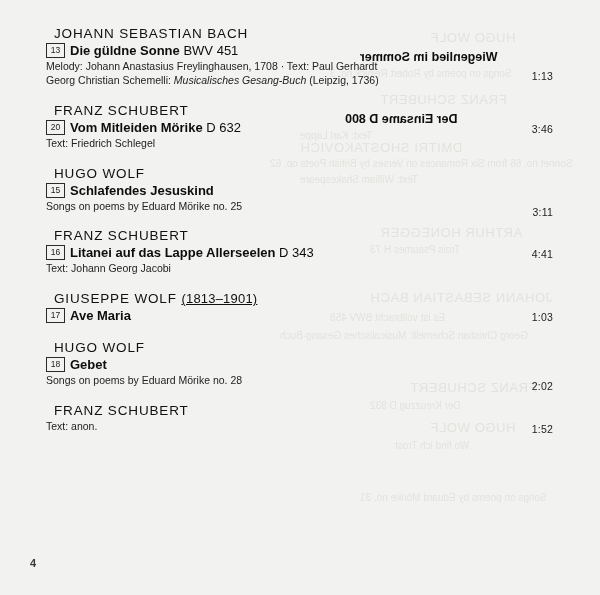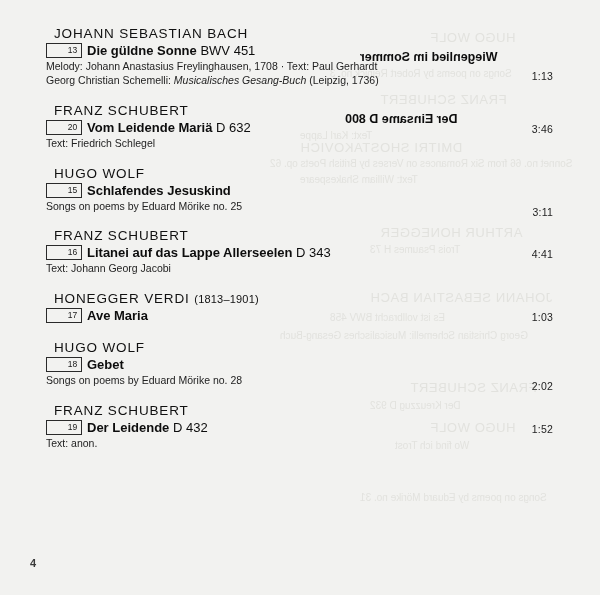--- a/index.html
+++ b/index.html
@@ -58,35 +58,36 @@
   }
   .composer {
     font-size: 13.5px;
     letter-spacing: 0.85px;
     color: #111;
     margin: 0 0 2px 8px;
     white-space: nowrap;
   }
   .composer .dates {
     letter-spacing: 0.2px;
-    font-size: 11px;
+    font-size: 13px;
+    text-decoration: underline;
   }
   .line {
     display: flex;
     align-items: baseline;
   }
   .tracknum {
     display: inline-block;
     min-width: 15px;
     height: 11px;
     line-height: 11px;
     border: 1px solid #2a2a2a;
     font-size: 8.5px;
     text-align: center;
-    padding: 1px 1px 1px 18px;
+    padding: 1px 1px 1px 1px;
     margin-right: 5px;
     color: #1a1a1a;
     box-sizing: content-box;
     position: relative;
     top: -2px;
     flex: 0 0 auto;
     letter-spacing: 0;
   }
   .work {
     font-size: 13px;
@@ -159,21 +160,21 @@
             <span class="work"><span>Die güldne Sonne</span> <span class="plain">BWV 451</span></span>
           </div>
           <div class="duration" style="top: 44px;">1:13</div>
           <div class="sub">Melody: Johann Anastasius Freylinghausen, 1708 · Text: Paul Gerhardt</div>
           <div class="sub">Georg Christian Schemelli: <em>Musicalisches Gesang-Buch</em> (Leipzig, 1736)</div>
         </div>
         <div class="entry">
           <div class="composer"><span>FRANZ SCHUBERT</span></div>
           <div class="line">
             <span class="tracknum">20</span>
-            <span class="work"><span>Vom Leidende Mariä</span> <span class="plain">D 632</span></span>
+            <span class="work"><span>Vom Mitleiden Mörike</span> <span class="plain">D 632</span></span>
           </div>
           <div class="duration" style="top: 20px;">3:46</div>
           <div class="sub">Text: Friedrich Schlegel</div>
         </div>
         <div class="entry">
           <div class="composer"><span>HUGO WOLF</span></div>
           <div class="line">
             <span class="tracknum">15</span>
             <span class="work"><span>Schlafendes Jesuskind</span></span>
           </div>
@@ -183,42 +184,38 @@
         <div class="entry">
           <div class="composer"><span>FRANZ SCHUBERT</span></div>
           <div class="line">
             <span class="tracknum">16</span>
             <span class="work"><span>Litanei auf das Lappe Allerseelen</span> <span class="plain">D 343</span></span>
           </div>
           <div class="duration" style="top: 20px;">4:41</div>
           <div class="sub">Text: Johann Georg Jacobi</div>
         </div>
         <div class="entry">
-          <div class="composer"><span>HONEGGER VERDI</span> <span class="dates">(1813–1901)</span></div>
+          <div class="composer"><span>GIUSEPPE WOLF</span> <span class="dates">(1813–1901)</span></div>
           <div class="line">
             <span class="tracknum">17</span>
             <span class="work"><span>Ave Maria</span></span>
           </div>
           <div class="duration" style="top: 20px;">1:03</div>
         </div>
         <div class="entry">
           <div class="composer"><span>HUGO WOLF</span></div>
           <div class="line">
             <span class="tracknum">18</span>
             <span class="work"><span>Gebet</span></span>
           </div>
           <div class="duration" style="top: 40px;">2:02</div>
           <div class="sub">Songs on poems by Eduard Mörike no. 28</div>
         </div>
         <div class="entry">
           <div class="composer"><span>FRANZ SCHUBERT</span></div>
-          <div class="line">
-            <span class="tracknum">19</span>
-            <span class="work"><span>Der Leidende</span> <span class="plain">D 432</span></span>
-          </div>
           <div class="duration" style="top: 20px;">1:52</div>
           <div class="sub">Text: anon.</div>
         </div>
       </div>
   </div>
 
   <div class="pagenum">4</div>
 </div>
 
 </body></html>

